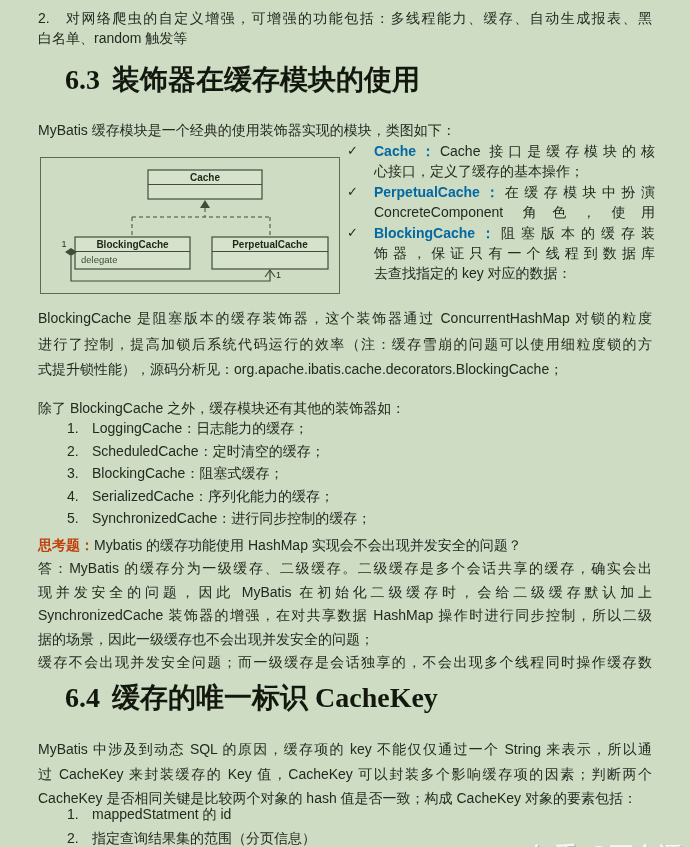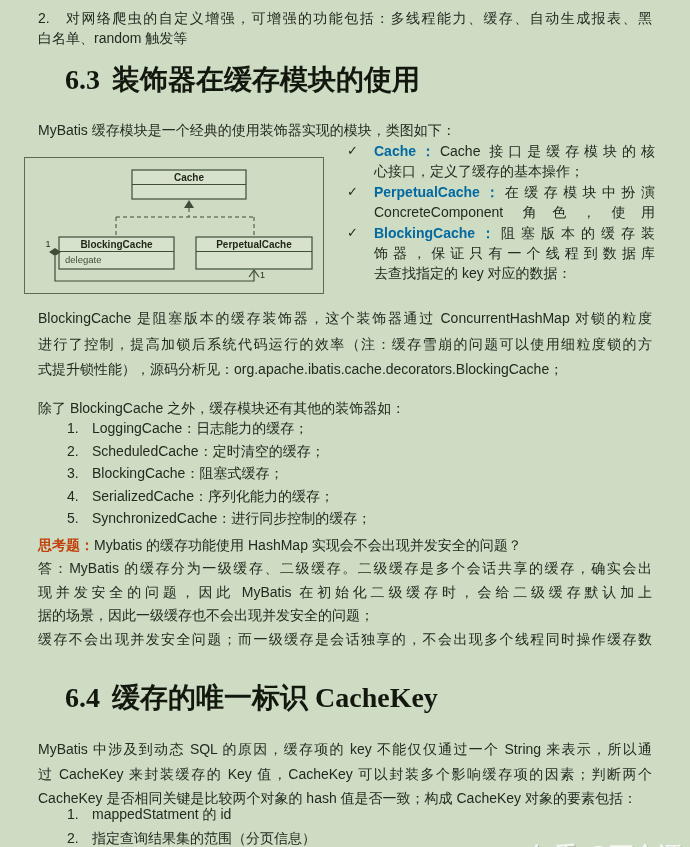--- a/index.html
+++ b/index.html
@@ -18,21 +18,21 @@
   
   .h-sec{
     left:65px; width:560px; font-family:"Liberation Serif","DejaVu Serif",serif;
     font-weight:bold; font-size:28px; color:#13180f; line-height:28px;
   }
   .h-sec .h-num{margin-right:12px;}
   .h63{top:66px;} .h64{top:684px;}
   
   .intro{left:38px; top:121px; width:614px; line-height:19px;}
   
-  .diagram{left:24px; top:157px;}
+  .diagram{left:40px; top:157px;}
   .diagram svg{display:block;}
   
   .bullets{left:347px; top:141px; width:308px;}
   .bullet{display:flex; line-height:20.4px;}
   .bullet .check{flex:0 0 27px; font-weight:bold; font-size:13px;}
   .bullet .btext{flex:1;}
   .bline{text-align:justify;}
   .stretch{text-align:justify; text-align-last:justify;}
   .bline b{font-weight:bold; color:#0369a1;}
   
@@ -173,20 +173,21 @@
     <div class="litem">
         <span class="num">5.</span>
         <span>SynchronizedCache：进行同步控制的缓存；</span>
       </div>
   </div>
 
   <div class="abs para question">
     <div class="pline"><b class="red">思考题：</b><span>Mybatis 的缓存功能使用 HashMap 实现会不会出现并发安全的问题？</span></div>
     <div class="pline stretch">答：MyBatis 的缓存分为一级缓存、二级缓存。二级缓存是多个会话共享的缓存，确实会出</div>
     <div class="pline stretch">现并发安全的问题，因此 MyBatis 在初始化二级缓存时，会给二级缓存默认加上</div>
+    <div class="pline stretch">SynchronizedCache 装饰器的增强，在对共享数据 HashMap 操作时进行同步控制，所以二级</div>
     <div class="pline">据的场景，因此一级缓存也不会出现并发安全的问题；</div>
     <div class="pline stretch">缓存不会出现并发安全问题；而一级缓存是会话独享的，不会出现多个线程同时操作缓存数</div>
   </div>
 
   <div class="abs h-sec h64">
     <span class="h-num">6.4</span><span>缓存的唯一标识 CacheKey</span>
   </div>
 
   <div class="abs para para64">
     <div class="pline stretch">MyBatis 中涉及到动态 SQL 的原因，缓存项的 key 不能仅仅通过一个 String 来表示，所以通</div>

